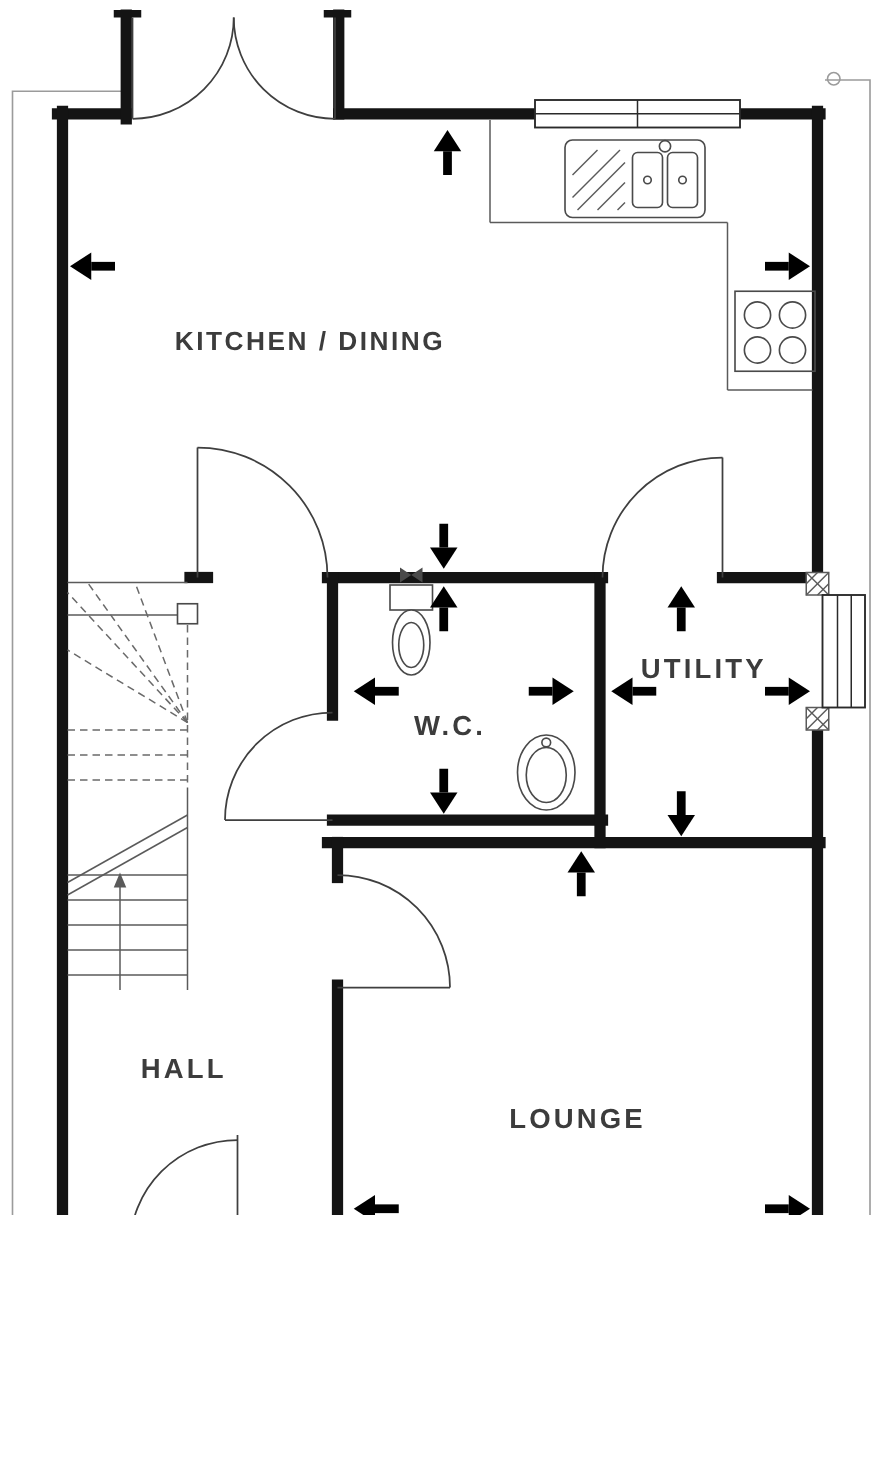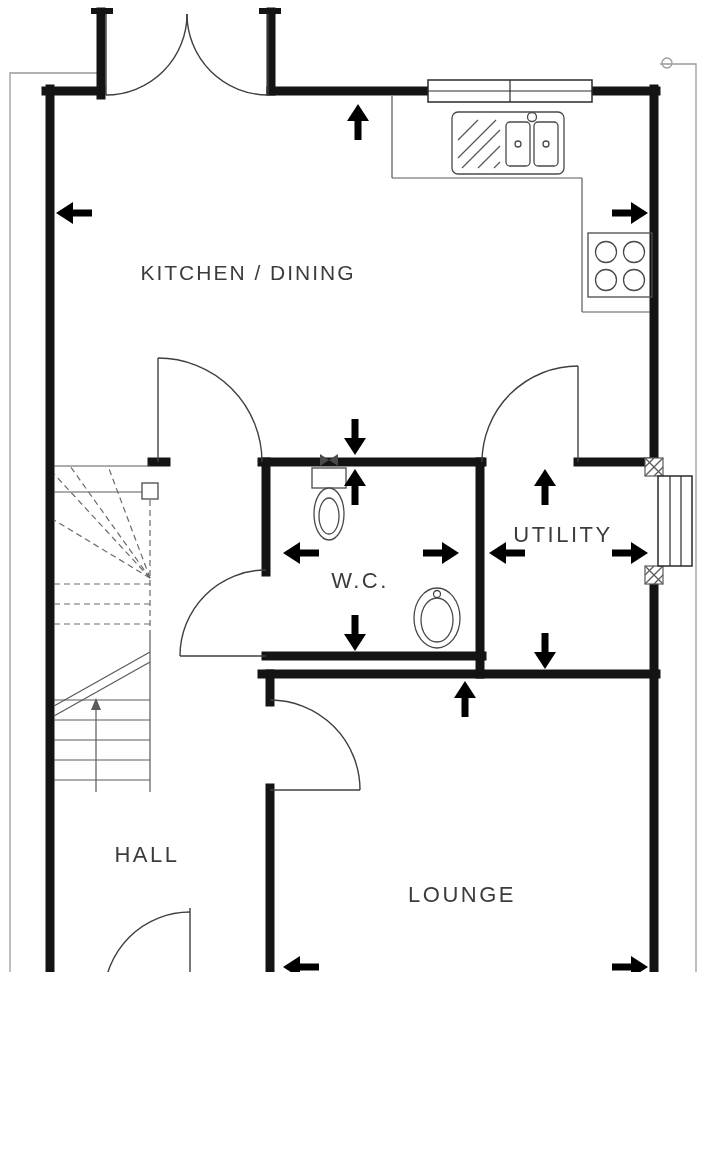--- a/index.html
+++ b/index.html
@@ -1,16 +1,16 @@
 <!DOCTYPE html>
 <html><head>
 <meta charset="utf-8">
 <style>
   html,body{margin:0;padding:0;background:#ffffff;}
-  .page{width:704px;height:972px;position:relative;background:#fff;overflow:hidden;}
+  .page{width:704px;height:972px;position:relative;background:#fff;overflow:hidden;font-weight:bold;}
   svg{display:block;}
   .wall{stroke-width:9;fill:none;}
   .wallcap{stroke-width:6;fill:none;}
   .thin{stroke:#3f3f3f;stroke-width:1.4;fill:none;}
   .thin2{stroke:#5a5a5a;stroke-width:1.2;fill:none;}
   .fixt{stroke:#4a4a4a;stroke-width:1.3;fill:#ffffff;}
   .fixtn{stroke:#4a4a4a;stroke-width:1.3;fill:none;}
   .dash{stroke:#6a6a6a;stroke-width:1.2;fill:none;stroke-dasharray:6 4;}
   .boundary{stroke:#9b9b9b;stroke-width:1.3;fill:none;}
   .winframe{stroke:#2a2a2a;stroke-width:1.5;fill:#ffffff;}

